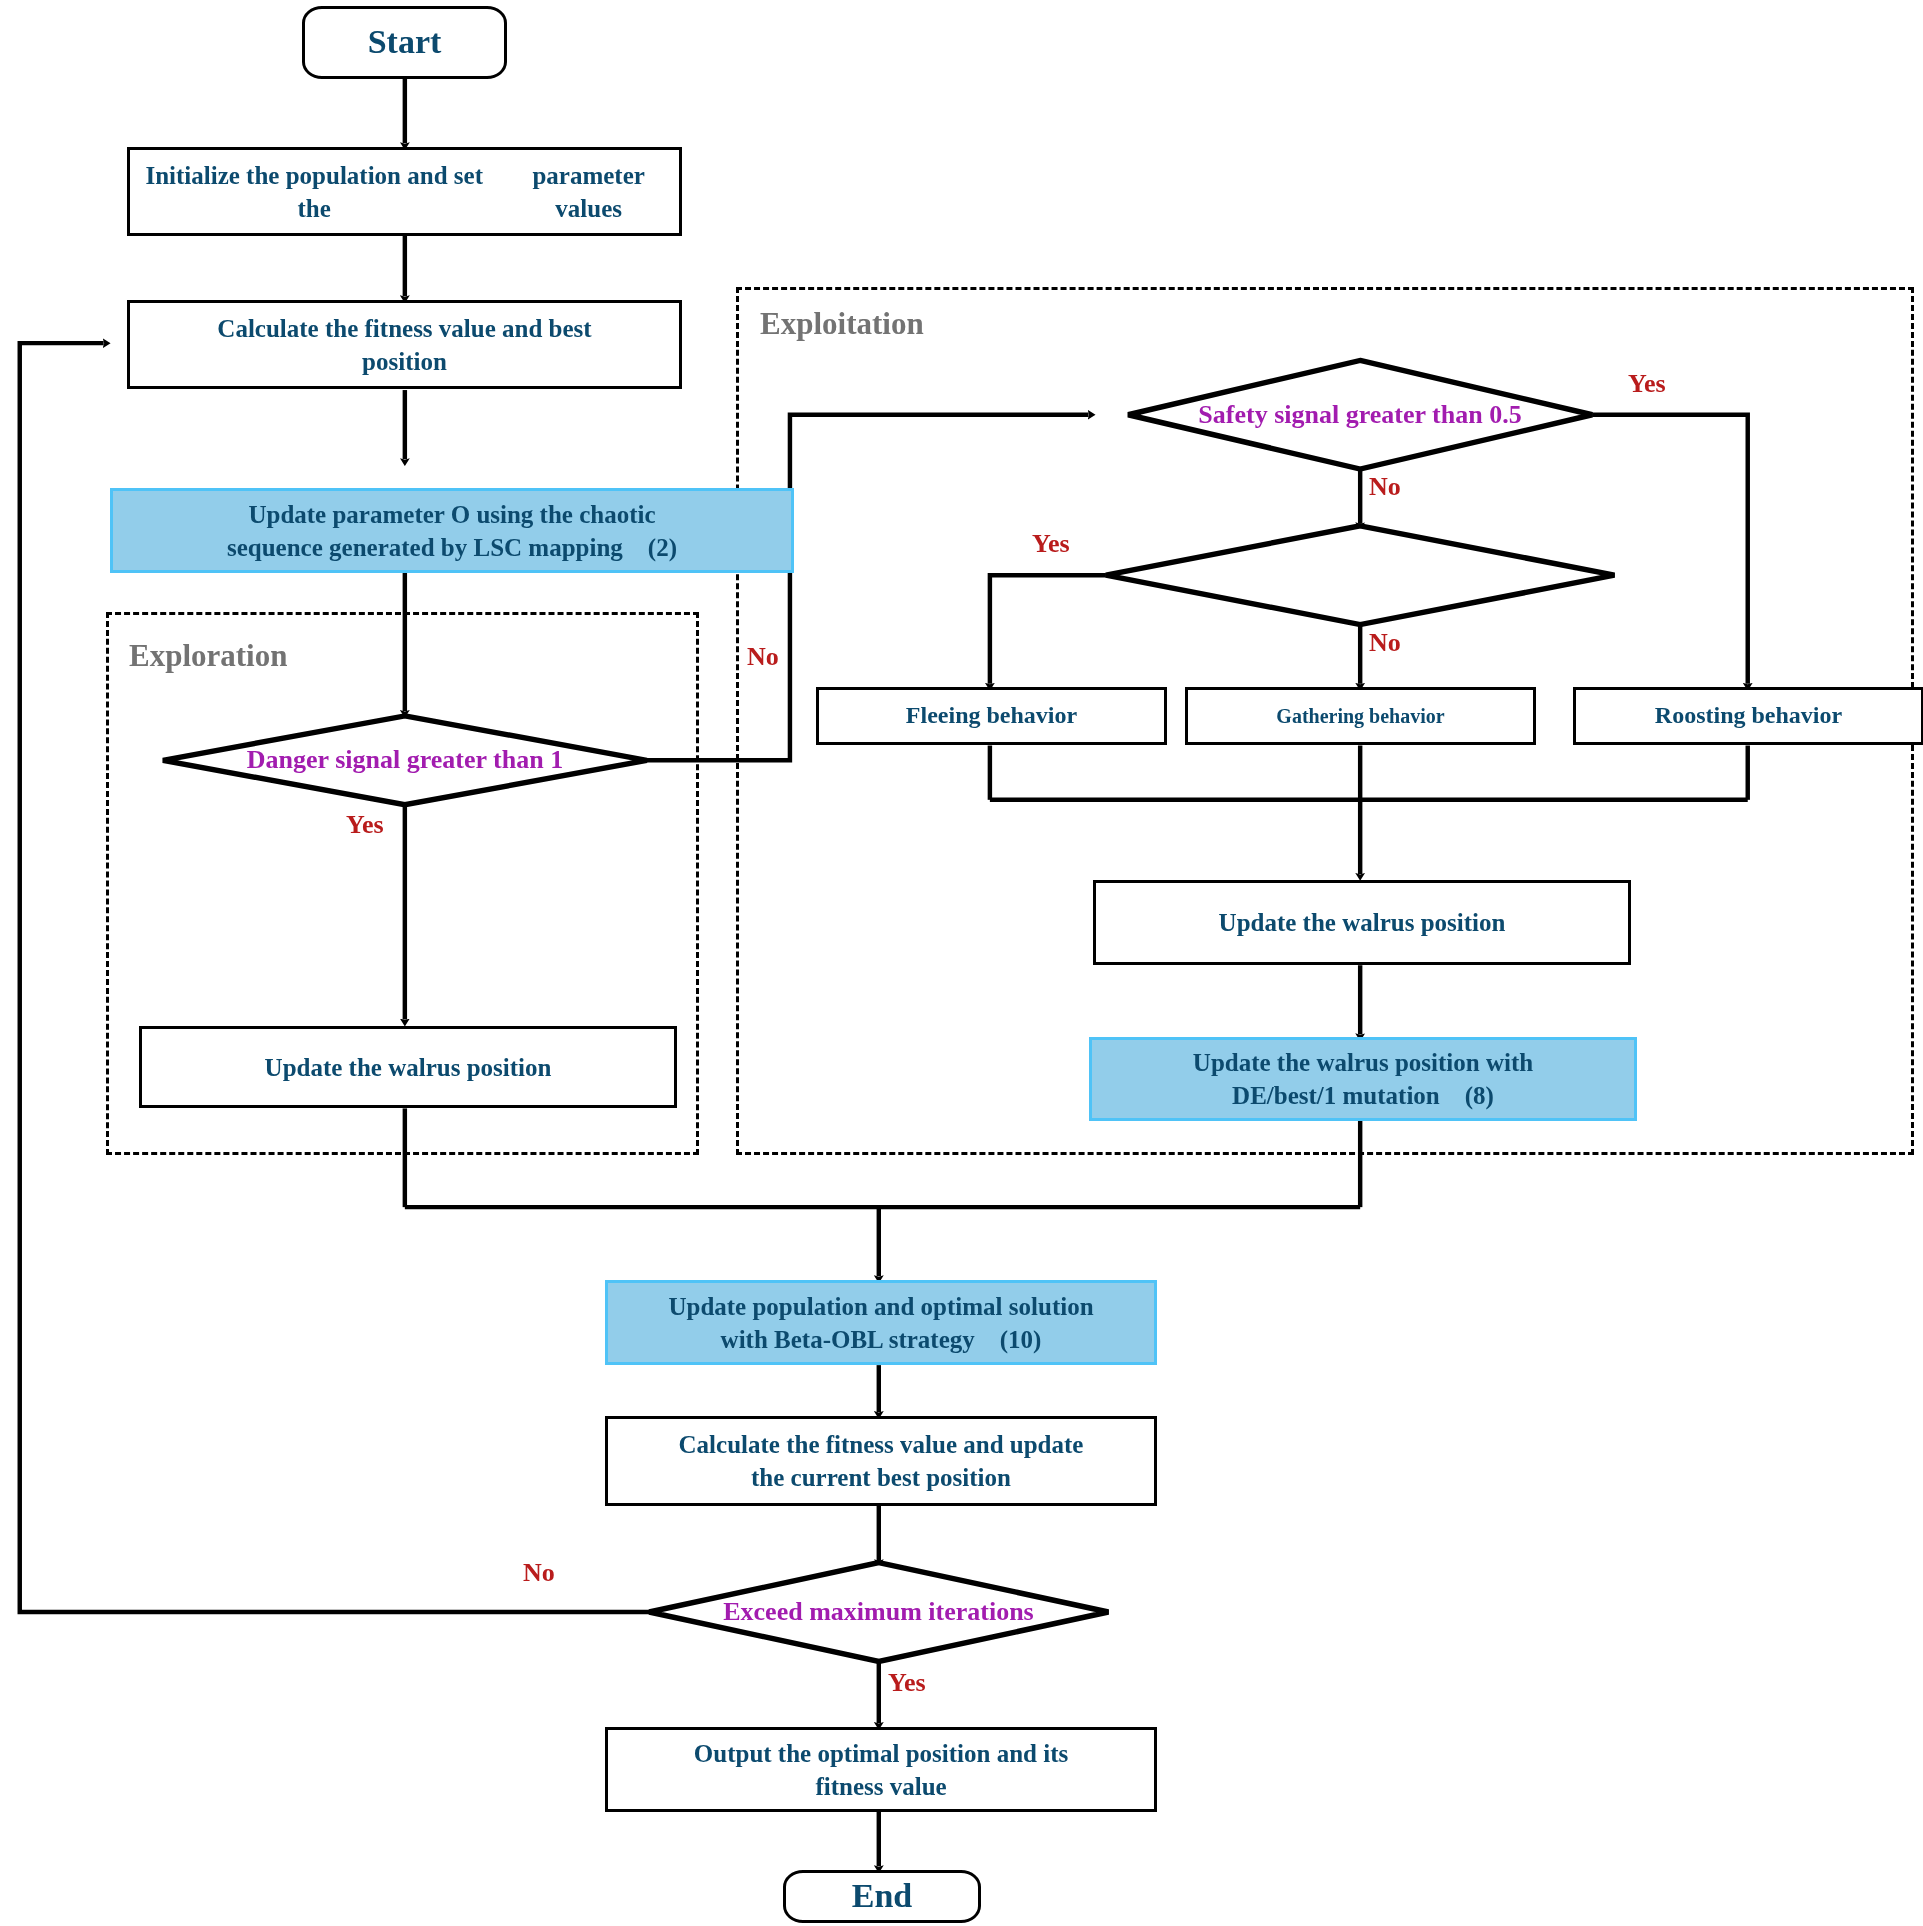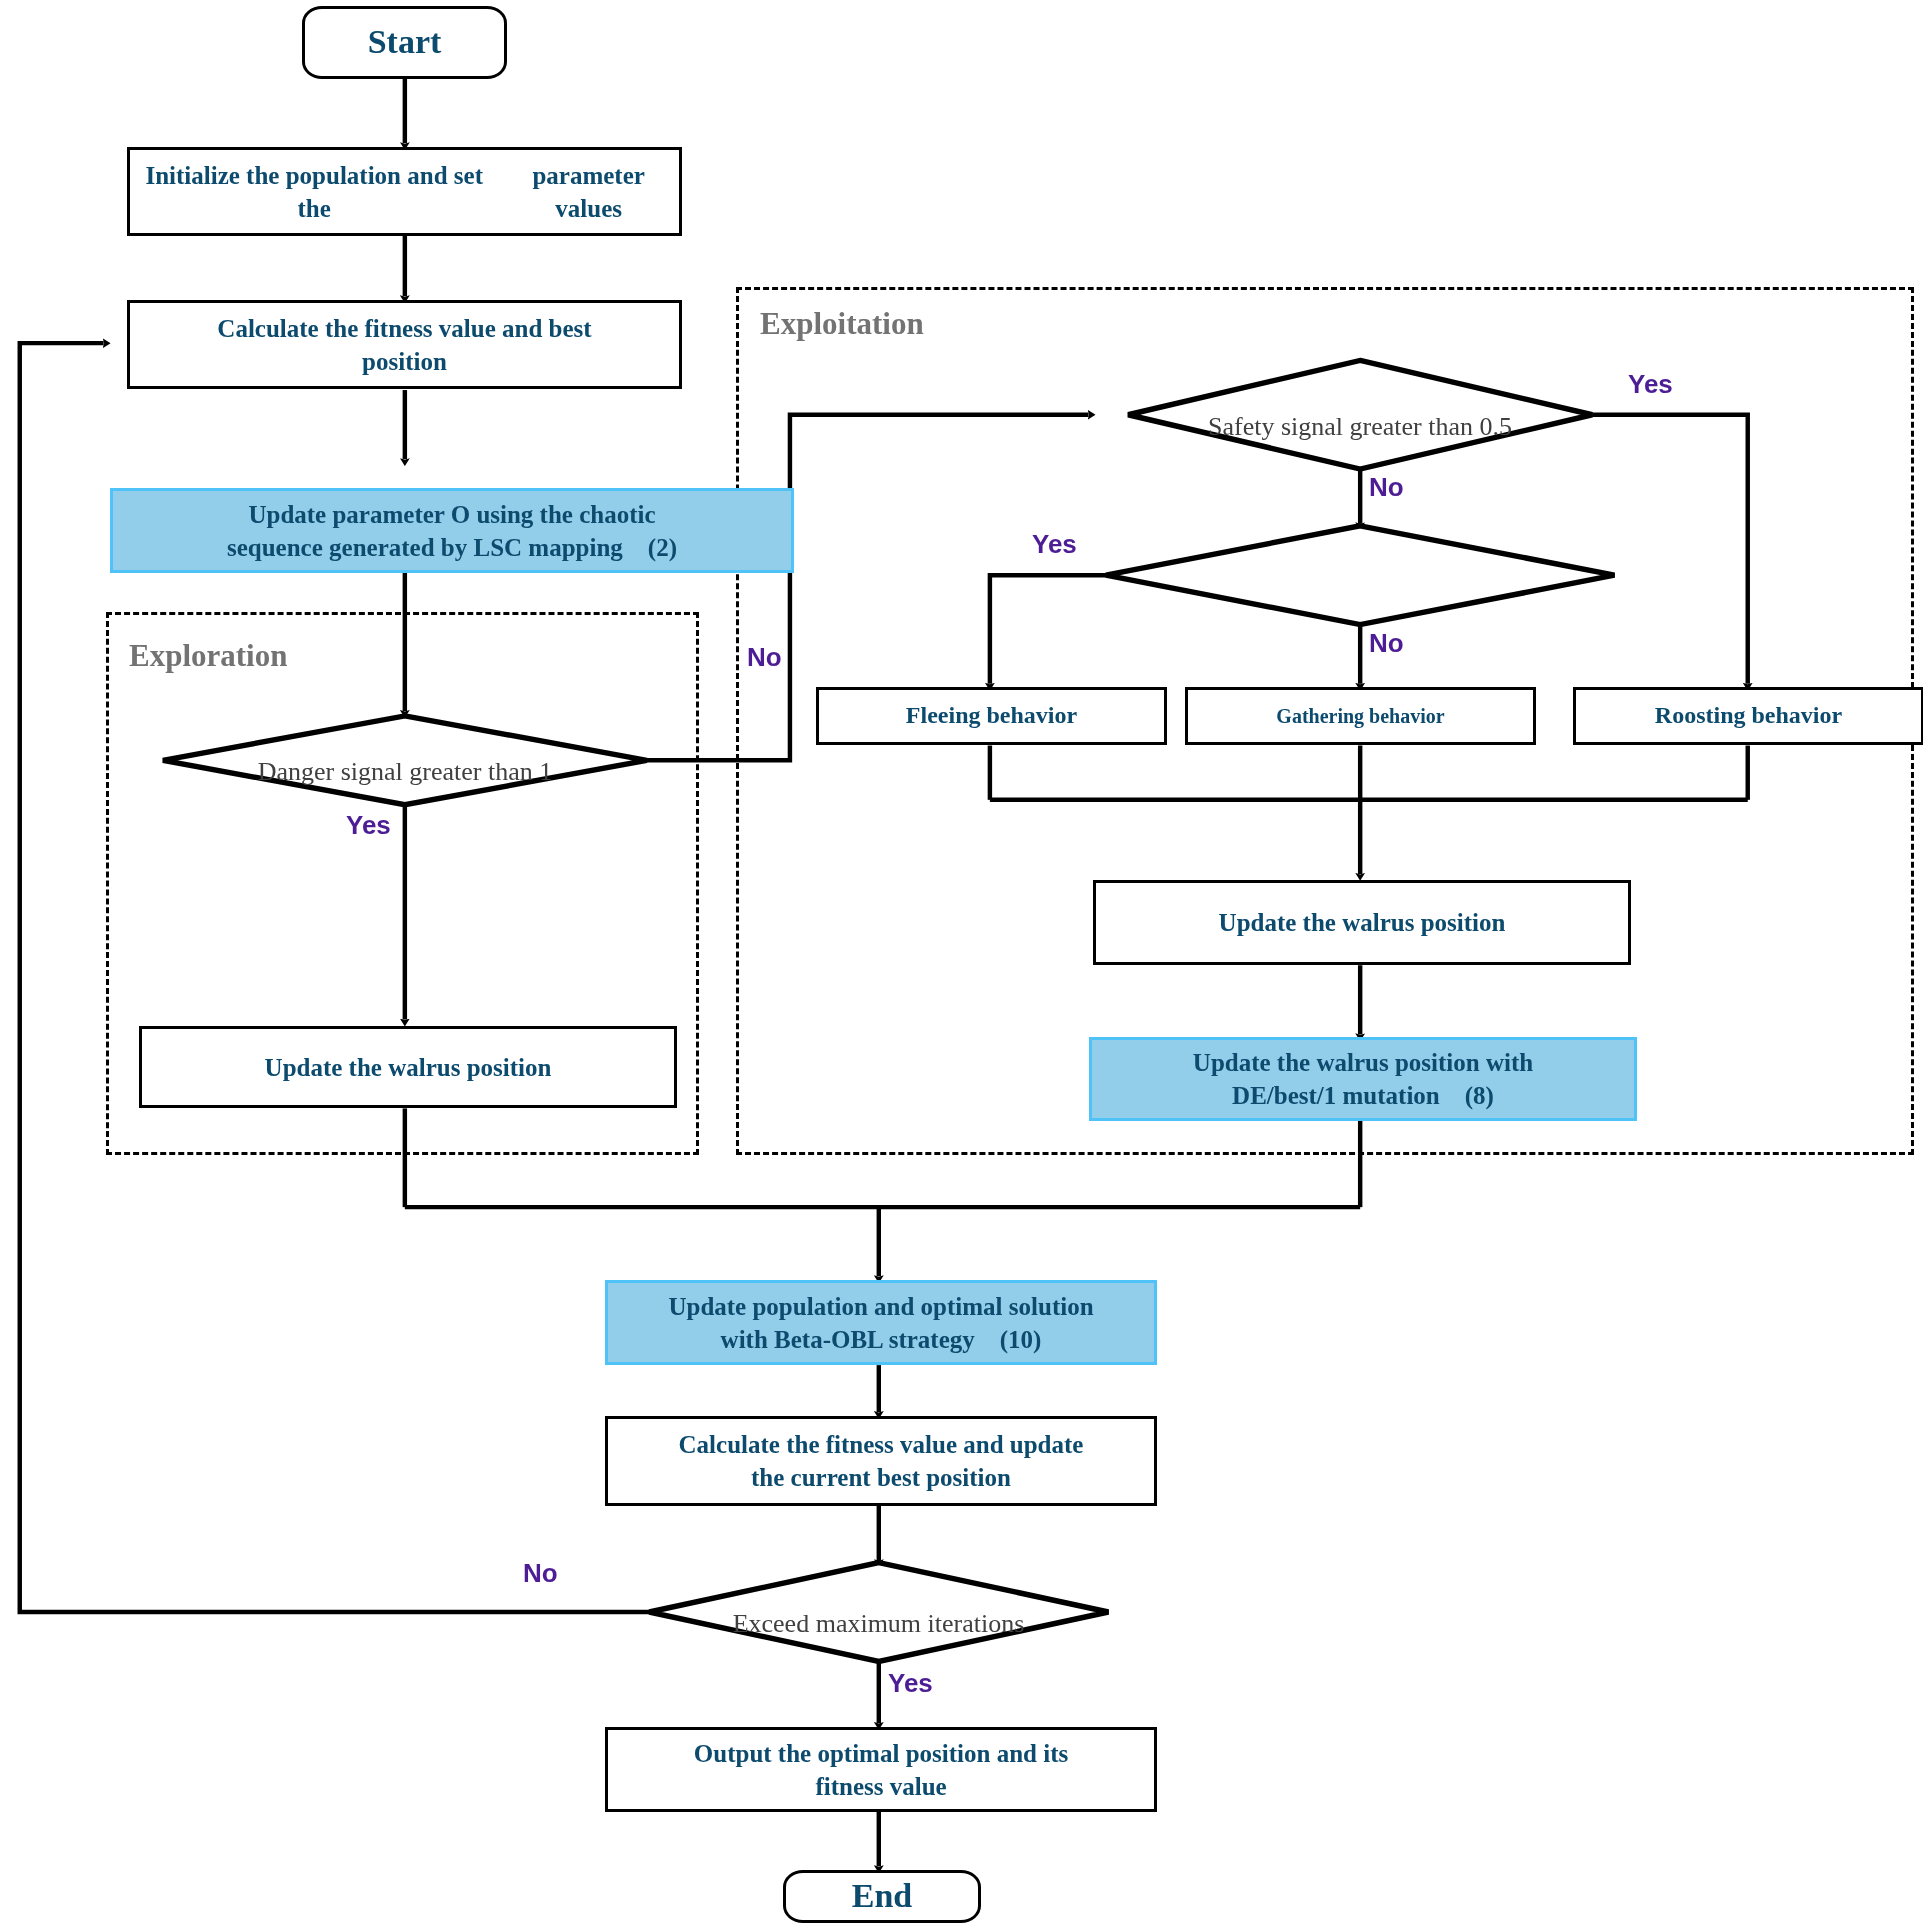--- a/index.html
+++ b/index.html
@@ -9,26 +9,26 @@
 
   .node{position:absolute;box-sizing:border-box;display:flex;align-items:center;
         justify-content:center;text-align:center;font-weight:bold;color:#0c4a6e;
         font-family:"Liberation Serif", serif;line-height:1.32;}
   .proc{background:#ffffff;border:3.5px solid #000000;}
   .proc-thin{background:#ffffff;border:3px solid #000000;}
   .blue{background:#92CDEA;border:3.5px solid #4FC3F7;}
   .term{background:#ffffff;border:3.5px solid #000000;border-radius:20px/17px;}
   .grouplabel{position:absolute;font-weight:bold;color:#737373;
               font-family:"Liberation Serif", serif;}
-  .edgelabel{position:absolute;font-weight:bold;color:#4c1d95;
-             font-family:Liberation Sans, sans-serif;white-space:nowrap;}
+  .edgelabel{position:absolute;font-weight:bold;color:#b91c1c;
+             font-family:Liberation Serif, serif;white-space:nowrap;}
   .dashbox{position:absolute;box-sizing:border-box;border:3.5px dashed #000000;background:transparent;}
   .diatext{position:absolute;display:flex;align-items:center;justify-content:center;
-           text-align:center;font-weight:normal;color:#404040;
-           font-family:"Liberation Serif", serif;white-space:nowrap;margin-top:12px;}
+           text-align:center;font-weight:bold;color:#a21caf;
+           font-family:"Liberation Serif", serif;white-space:nowrap;}
 </style>
 </head>
 <body>
 
 <div id="stage">
 
   <svg class="wires" viewBox="0 0 3895 3901">
     <defs>
       <marker id="ah" markerWidth="16" markerHeight="20" refX="2" refY="10" orient="auto" markerUnits="userSpaceOnUse">
         <path d="M0,0 L16,10 L0,20 L3,10 Z" fill="#000"></path>

